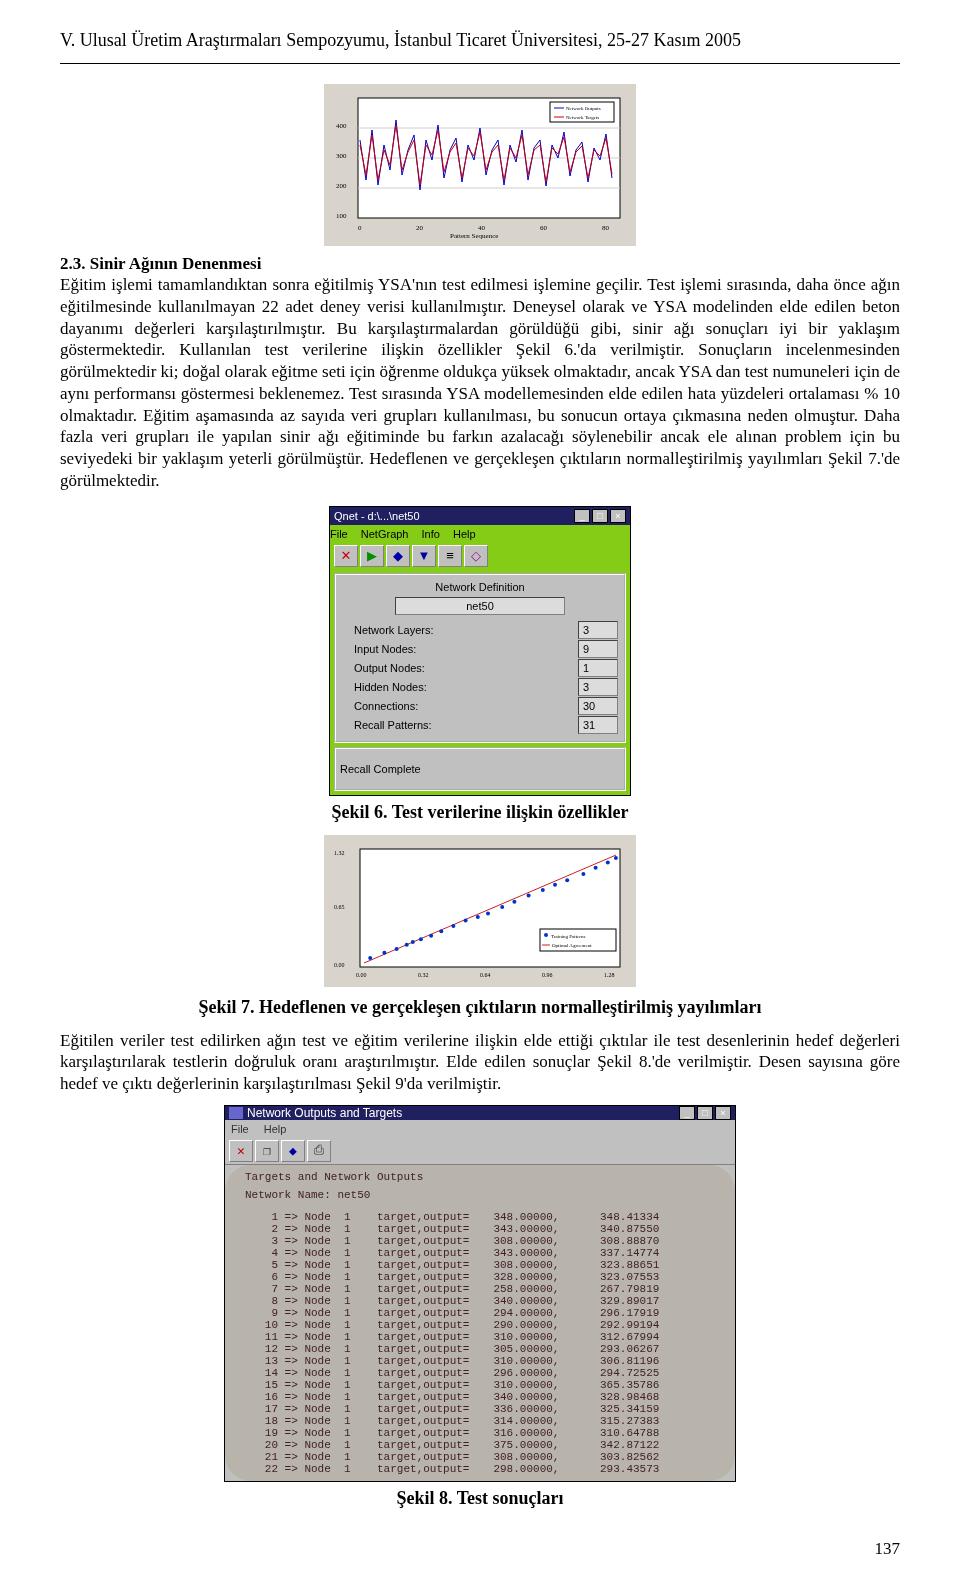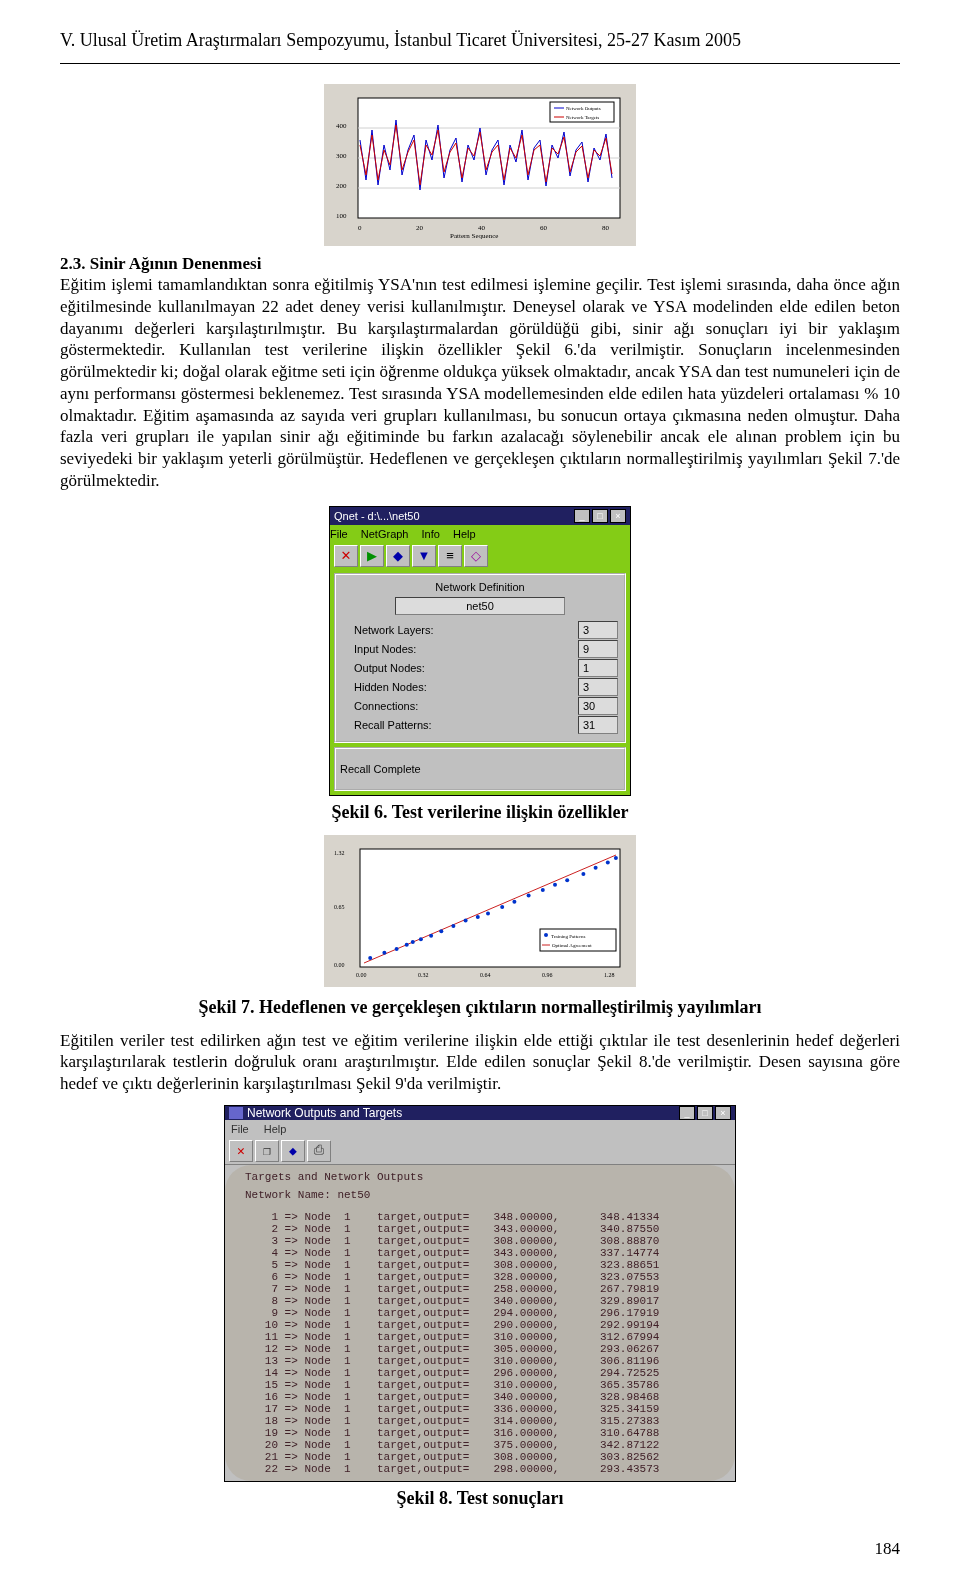--- a/index.html
+++ b/index.html
@@ -344,15 +344,15 @@
             <div class="out-line">   19 =&gt; Node  1    target,output=<span class="col2">316.00000,</span><span class="col3">310.64788</span></div>
             <div class="out-line">   20 =&gt; Node  1    target,output=<span class="col2">375.00000,</span><span class="col3">342.87122</span></div>
             <div class="out-line">   21 =&gt; Node  1    target,output=<span class="col2">308.00000,</span><span class="col3">303.82562</span></div>
             <div class="out-line">   22 =&gt; Node  1    target,output=<span class="col2">298.00000,</span><span class="col3">293.43573</span></div>
           </div>
     </div>
   </div>
 </div>
 <div class="fig-caption">Şekil 8. Test sonuçları</div>
 
-<div class="pagenum">184</div>
+<div class="pagenum">137</div>
 
 </div>
 
 </body></html>

